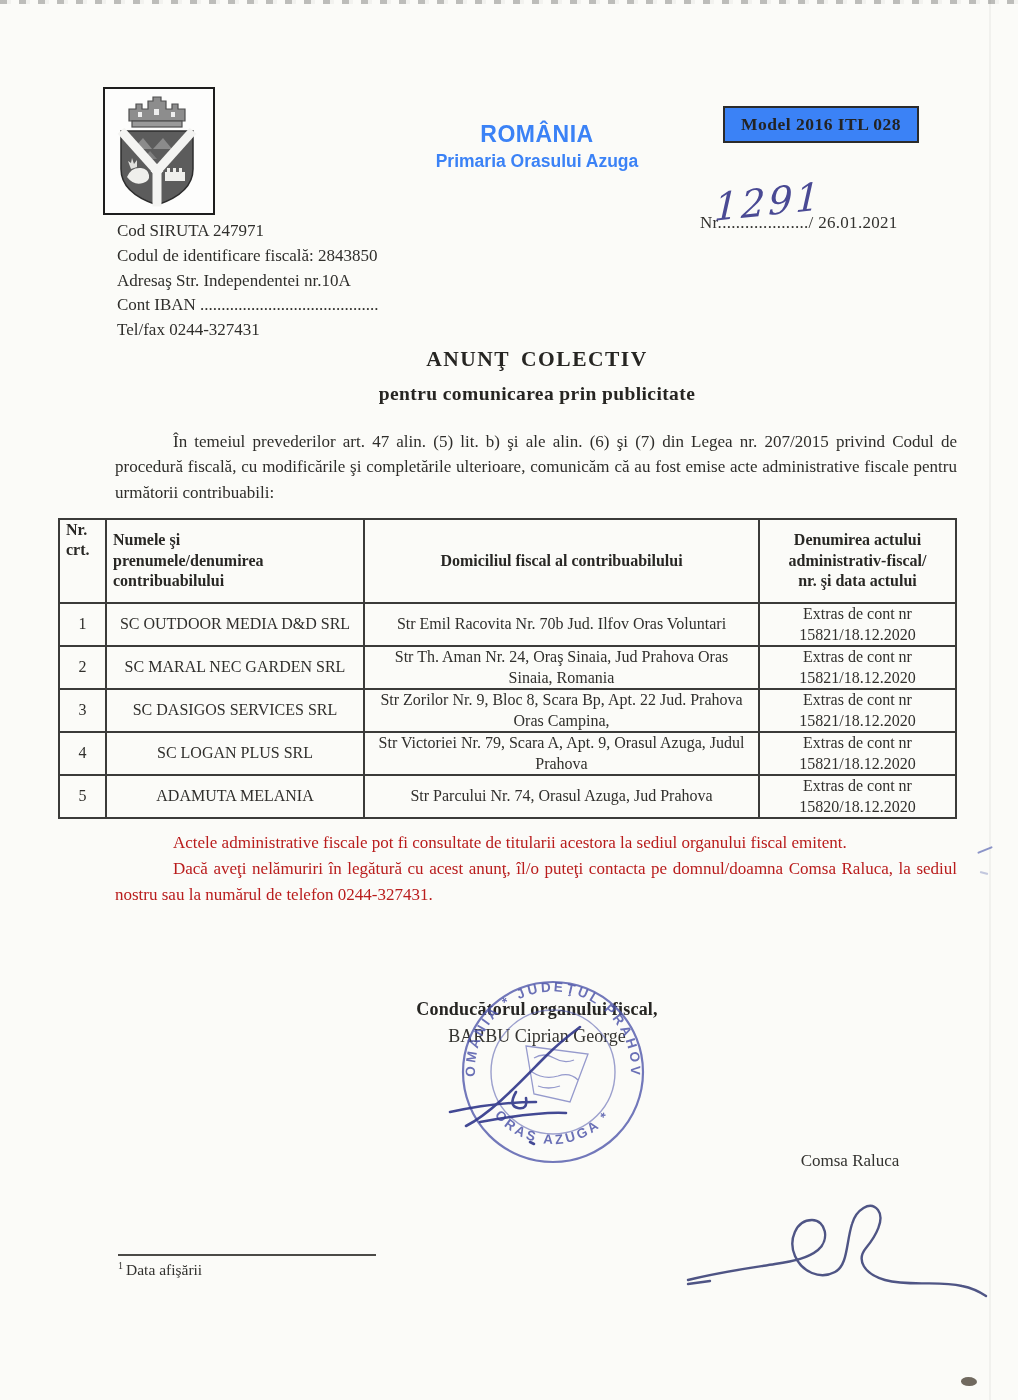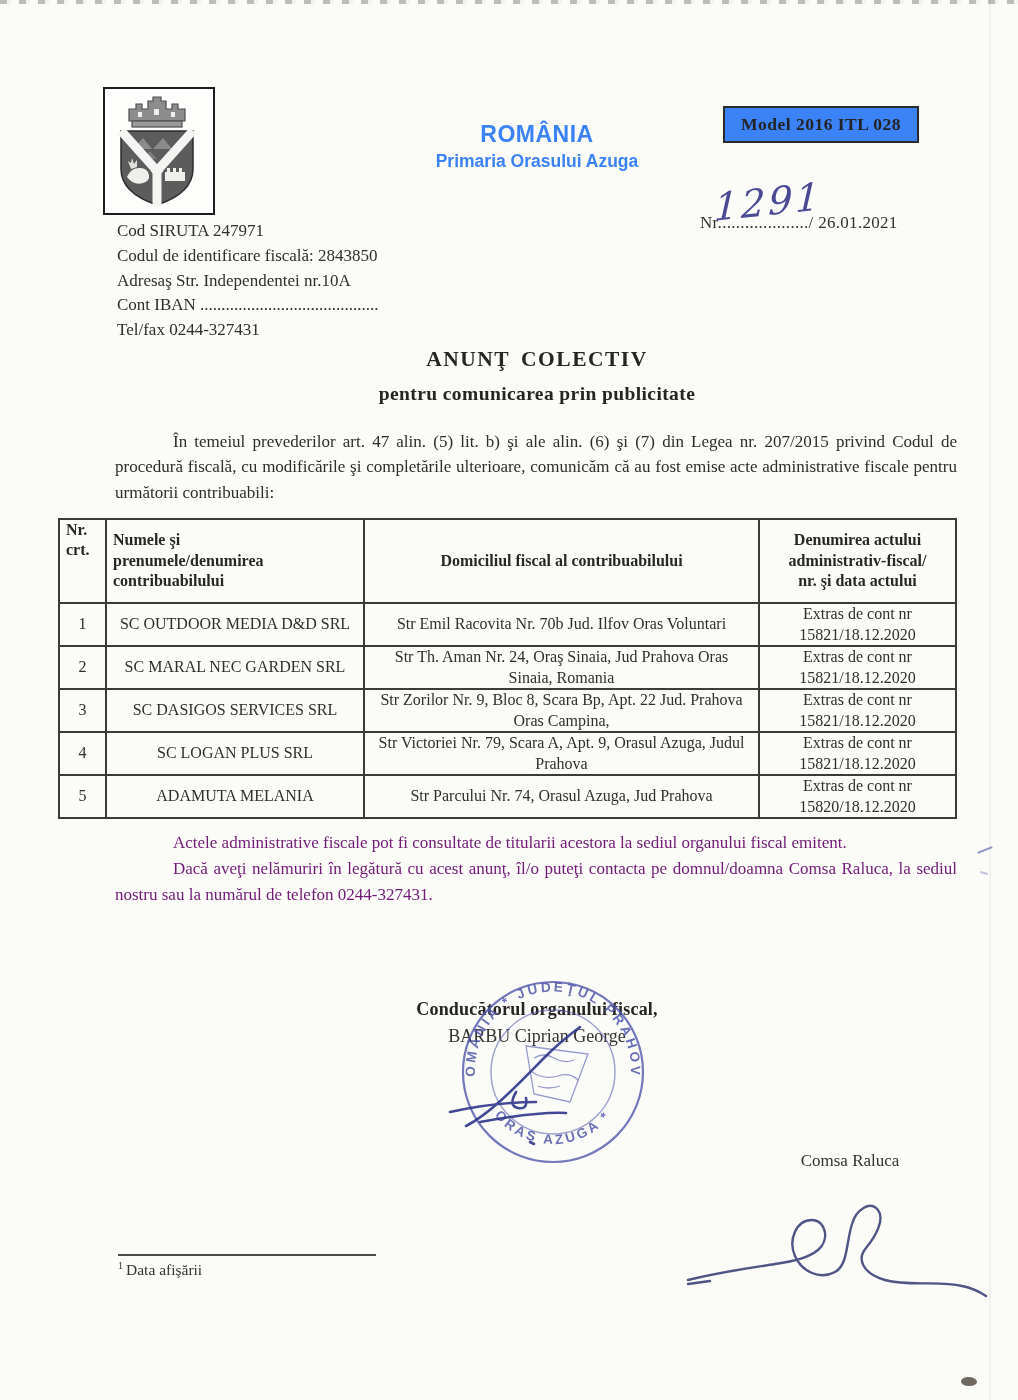--- a/index.html
+++ b/index.html
@@ -59,21 +59,21 @@
   th.h-addr{text-align:center;vertical-align:middle;}
   th.h-act{vertical-align:middle;}
   td.c-nr{text-align:center;vertical-align:middle;}
   td.c-name{text-align:center;vertical-align:middle;}
   td.c-addr{text-align:center;vertical-align:middle;}
   td.c-act{text-align:center;vertical-align:middle;white-space:pre-line;border-radius:24px;}
   tr.hdr{height:84px;}
   tr.row{height:43px;}
 
   .body-text{left:115px;top:830px;width:842px;font-size:17px;line-height:25.9px;
-    text-align:justify;color:#701a75;}
+    text-align:justify;color:#b91c1c;}
   .body-text p{margin:0;text-indent:58px;}
   .body-text sup{font-size:11px;}
 
   .conducator{left:307px;top:956px;width:460px;text-align:center;color:#262522;z-index:1;margin-top:43px;}
   .conducator .role{font-size:18px;font-weight:bold;letter-spacing:.2px;}
   .conducator .name{font-size:18px;margin-top:6px;color:#34332f;}
 
   .stamp-svg{left:438px;top:974px;z-index:2;pointer-events:none;}
   .sig2-svg{left:680px;top:1188px;z-index:2;pointer-events:none;}
 

